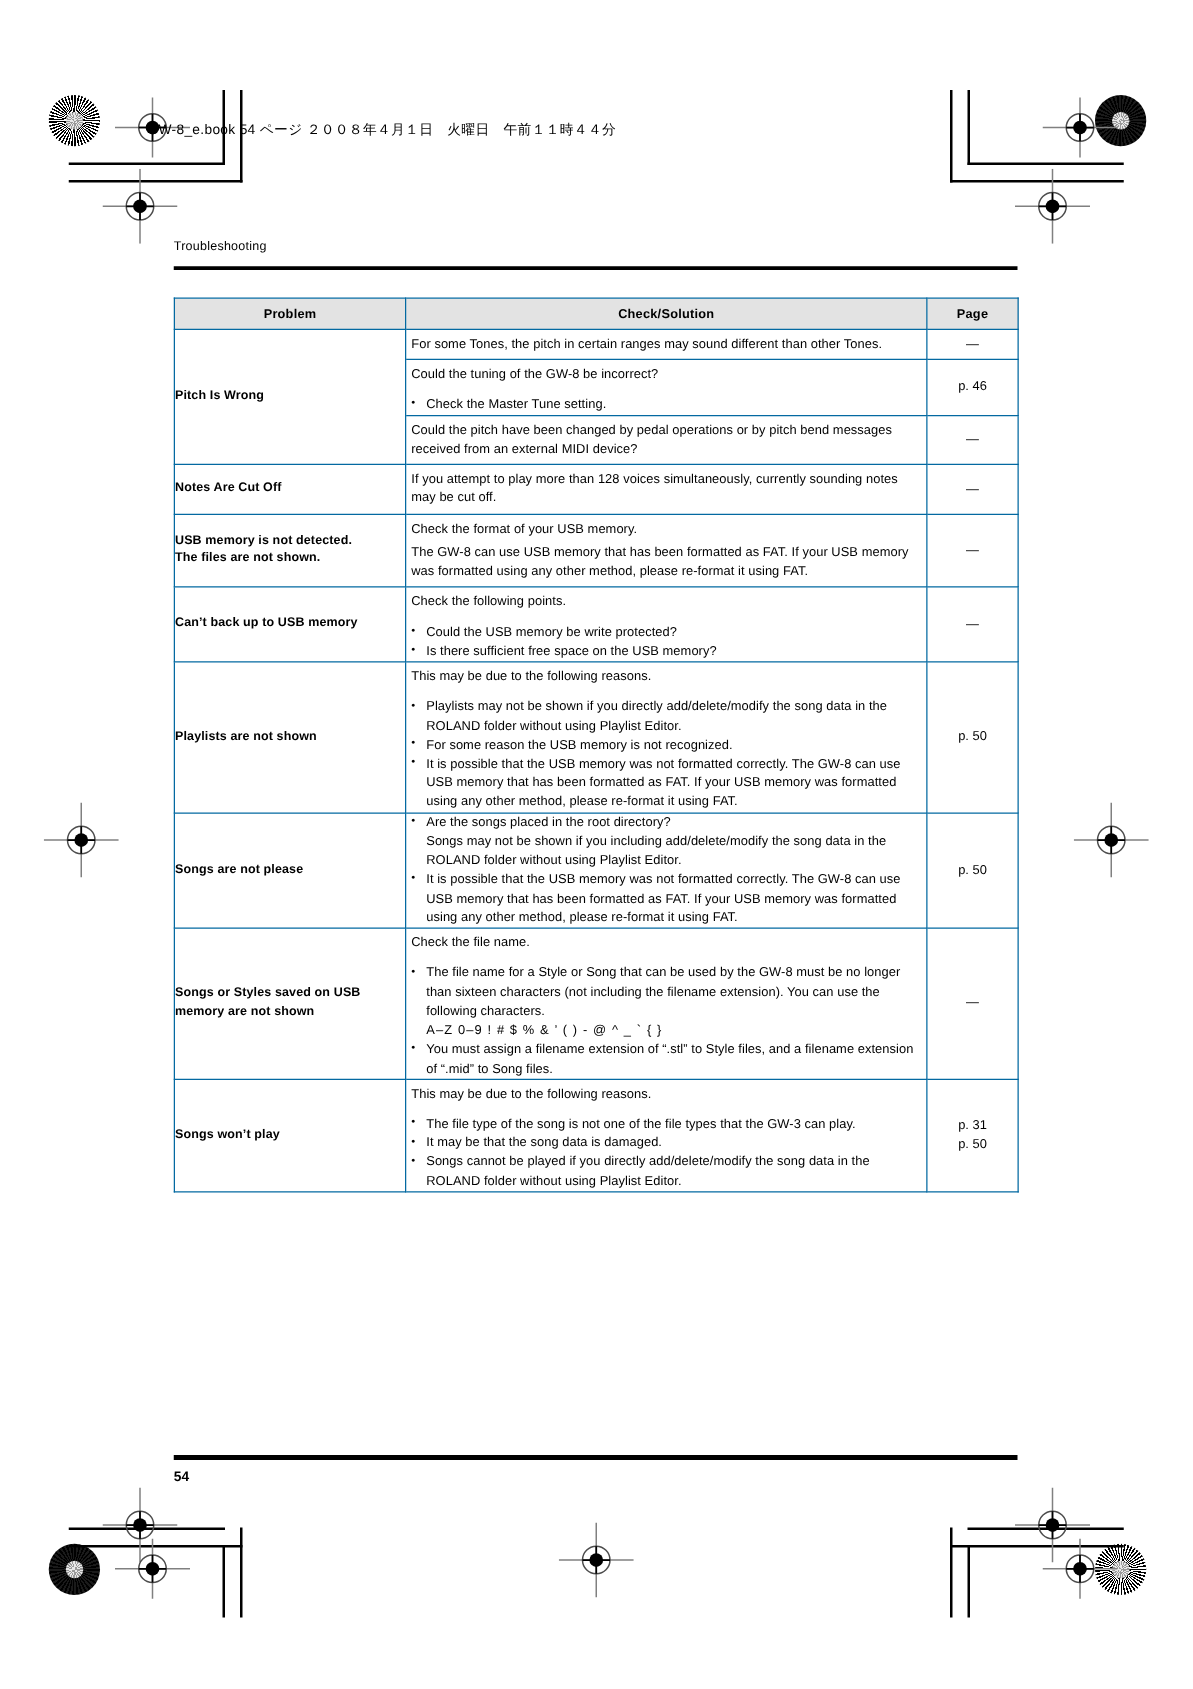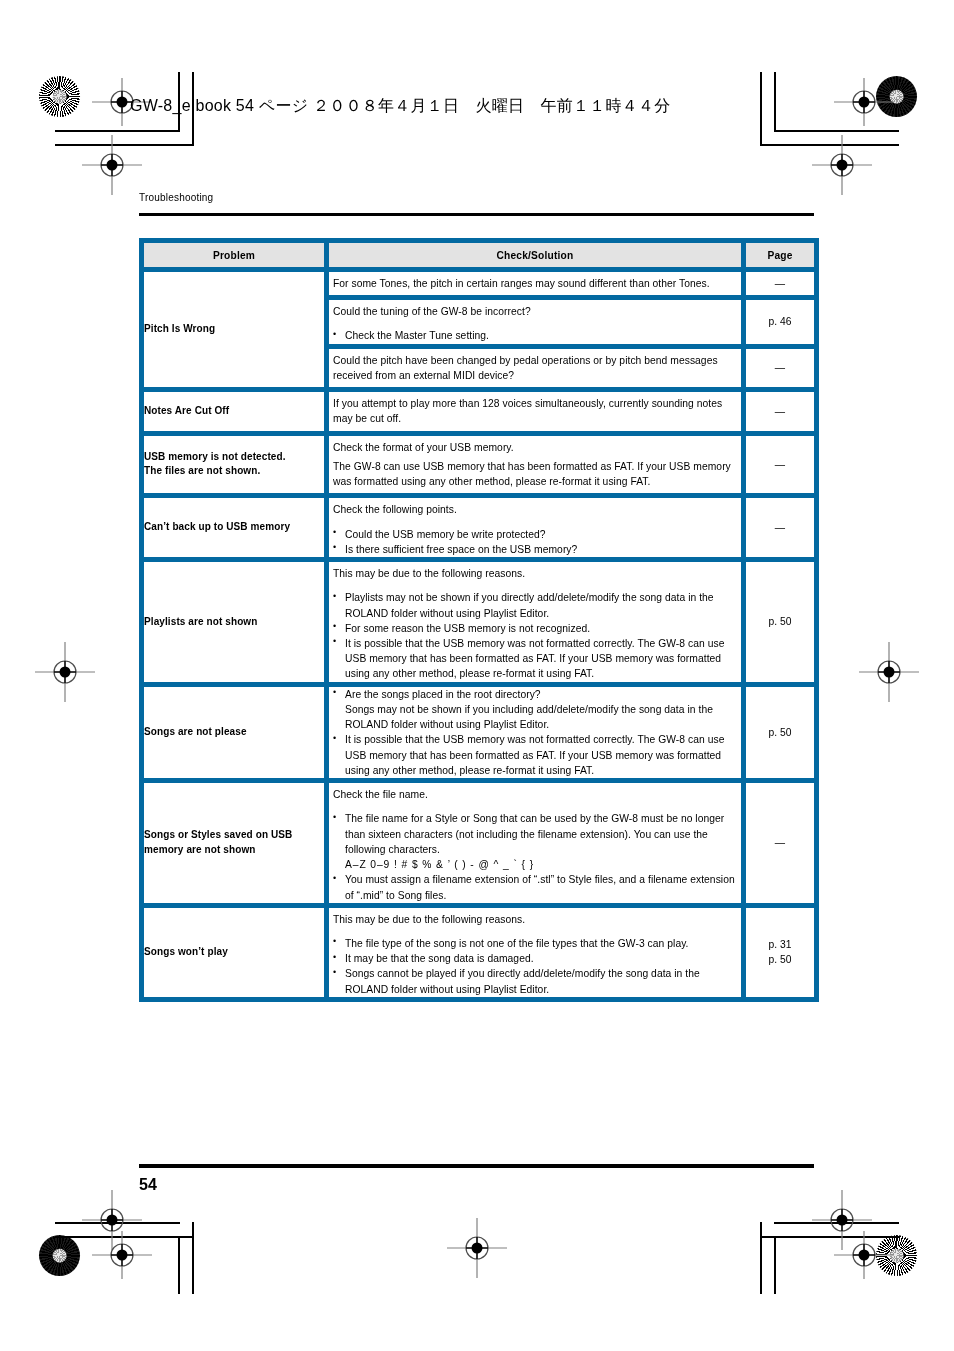--- a/index.html
+++ b/index.html
@@ -45,23 +45,23 @@
     width: 36%; height: 36%;
     transform: translate(-50%, -50%);
     border-radius: 50%;
     background:
       repeating-conic-gradient(#9a9a9a 0deg 10deg, #e8e8e8 10deg 20deg);
   }
 
   
   .file-header {
     position: absolute;
-    left: 130px;
+    left: 118px;
     top: 96px;
-    font-size: 16px;
+    font-size: 11px;
     letter-spacing: 0.25px;
     white-space: nowrap;
     color: #000;
   }
 
   
   .page-title {
     position: absolute;
     left: 139px;
     top: 185px;
@@ -82,21 +82,21 @@
   table.tbl {
     position: absolute;
     left: 139px;
     top: 238px;
     width: 675px;
     border-collapse: collapse;
     table-layout: fixed;
     font-size: 10.3px;
   }
   table.tbl td, table.tbl th {
-    border: 5px solid #0369a1;
+    border: 1px solid #0369a1;
     vertical-align: middle;
     padding: 0;
   }
   table.tbl thead th {
     background: #e3e3e3;
     font-size: 10.2px;
     font-weight: bold;
     text-align: center;
     height: 24px;
     letter-spacing: 0.2px;
@@ -151,21 +151,21 @@
     left: 139px;
     top: 1164px;
     width: 675px;
     height: 4px;
     background: #000;
   }
   .folio {
     position: absolute;
     left: 139px;
     top: 1176px;
-    font-size: 16px;
+    font-size: 11px;
     font-weight: bold;
   }
 </style>
 </head>
 <body>
 
 <div class="mark-layer">
 
   <div class="star-target" style="left:39px; top:76px; width:41px; height:41px;"></div>
   <div class="crop-corner">

